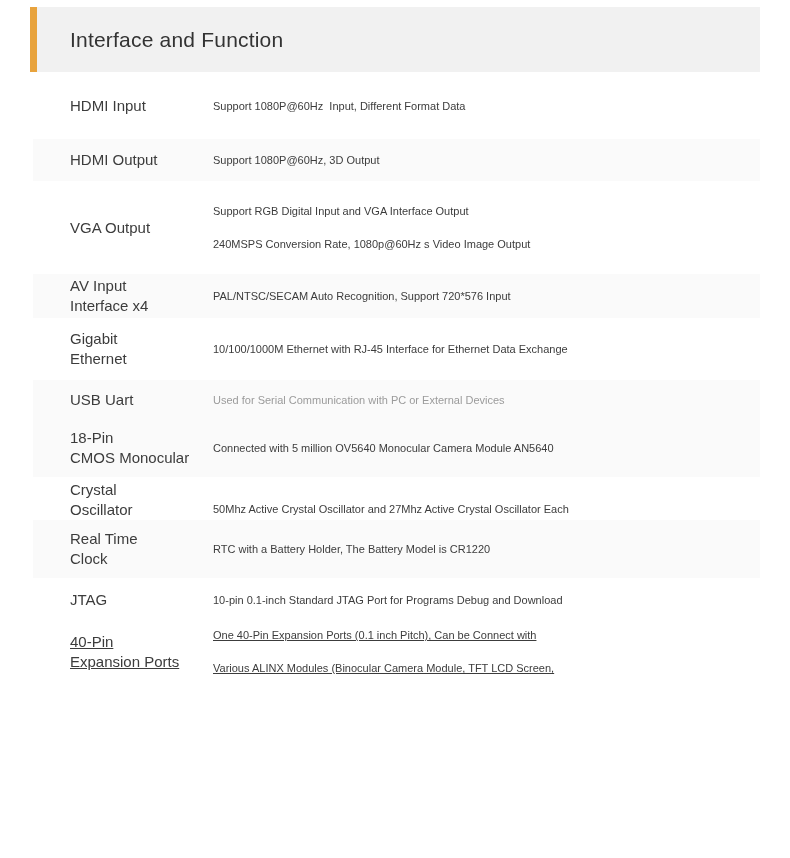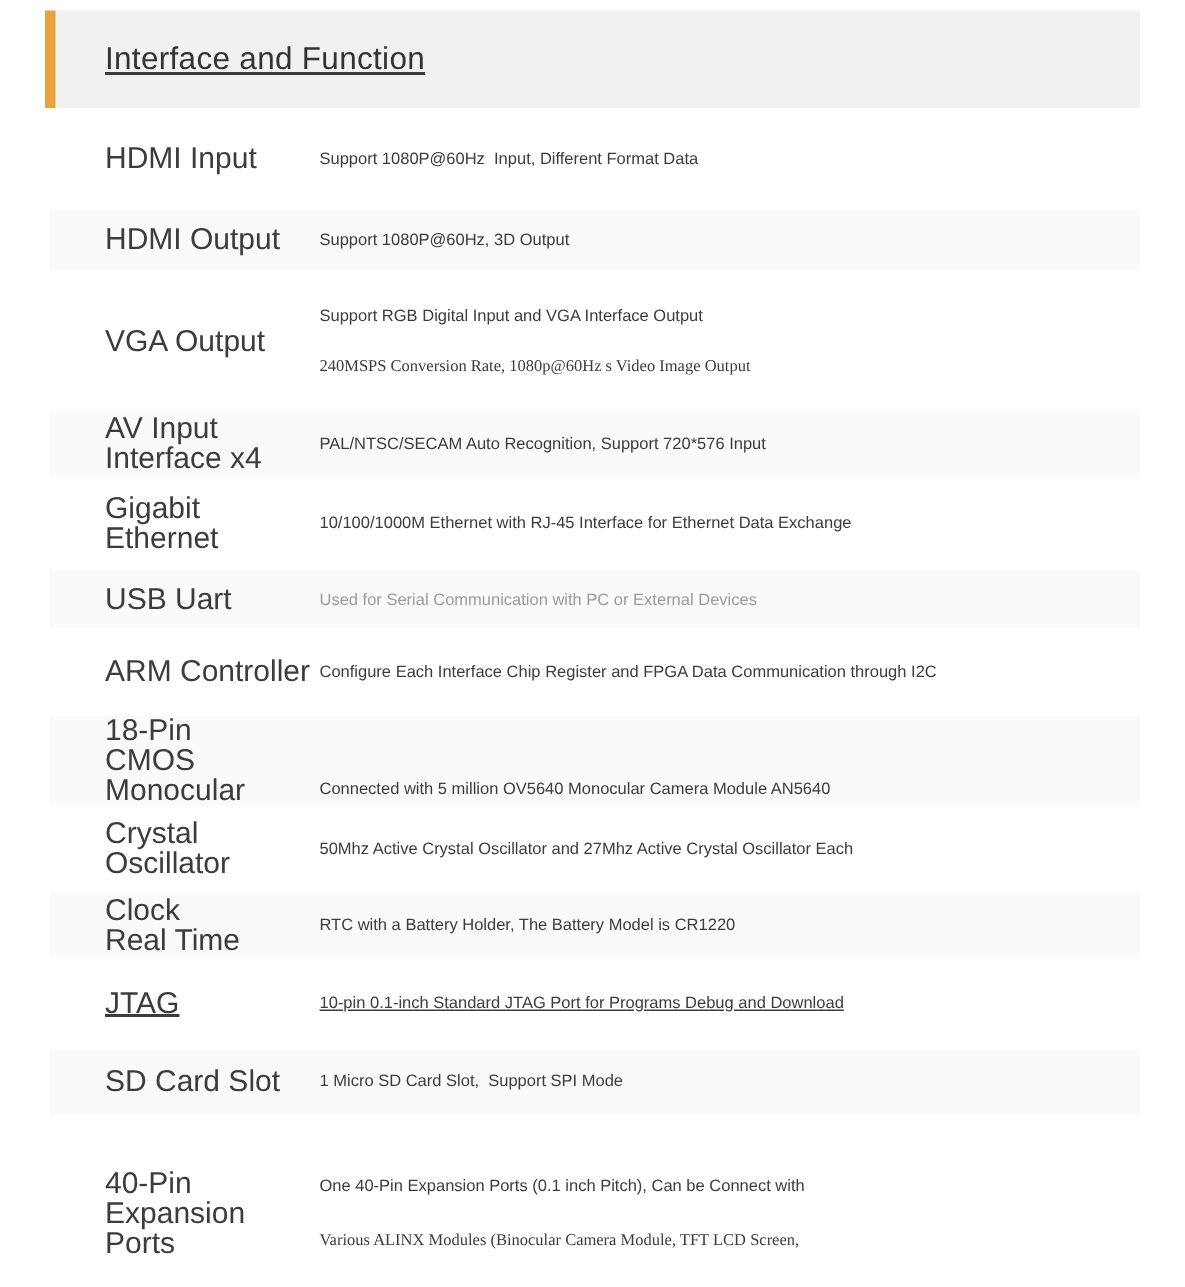--- a/index.html
+++ b/index.html
@@ -15,21 +15,20 @@
     width:790px;height:858px;overflow:hidden;
     font-family:"Liberation Sans", sans-serif;
     color:var(--text);
   }
   .page{width:790px;height:858px;position:relative;}
   .header{
     margin:7px 30px 0 30px;
     width:730px;height:65px;
     display:flex;align-items:stretch;
     background:var(--header-bg);
-    text-decoration:underline;
   }
   .accent-bar{
     width:7px;flex:0 0 7px;
     background:var(--accent);
   }
   .title{
     font-size:21px;font-weight:400;color:#333333;
     align-self:center;
     margin-left:33px;
     letter-spacing:0.2px;
@@ -38,30 +37,30 @@
     margin-left:33px;
     width:727px;
   }
   .row{
     display:flex;align-items:center;
     padding-left:37px;padding-right:6px;
   }
   .row.shaded{background:var(--row-bg);}
   .label{
     flex:0 0 143px;
-    font-size:20px;line-height:20px;
+    font-size:15px;line-height:20px;
     color:var(--text);
   }
   .desc{
     flex:1 1 auto;
     font-size:11px;line-height:22px;
     color:var(--text);
   }
   .desc p{white-space:pre-wrap;}
-  .desc p + p{margin-top:11px;font-family:Liberation Serif, serif;}
+  .desc p + p{margin-top:11px;}
   .row.muted-desc .desc{color:var(--muted);}
   .row:nth-child(1){min-height:67px;}
   .row:nth-child(2){min-height:42px;}
   .row:nth-child(3){min-height:93px;}
   .row:nth-child(4){min-height:44px;}
   .row:nth-child(5){min-height:62px;}
   .row:nth-child(6){min-height:39px;}
   .row:nth-child(7){min-height:58px;}
   .row:nth-child(8){min-height:43px;align-items:flex-end;}
   .row:nth-child(9){min-height:58px;}
@@ -131,28 +130,20 @@
 
   <div class="row shaded muted-desc">
     <div class="label">
           <div>USB Uart</div>
         </div>
     <div class="desc">
           <p>Used for Serial Communication with PC or External Devices</p>
         </div>
   </div>
 
-  <div class="row">
-    <div class="label">
-          <div>ARM Controller</div>
-        </div>
-    <div class="desc">
-          <p>Configure Each Interface Chip Register and FPGA Data Communication through I2C</p>
-        </div>
-  </div>
 
   <div class="row shaded">
     <div class="label">
           <div>18-Pin</div>
           <div>CMOS Monocular</div>
         </div>
     <div class="desc">
           <p>Connected with 5 million OV5640 Monocular Camera Module AN5640</p>
         </div>
   </div>
@@ -162,45 +153,37 @@
           <div>Crystal</div>
           <div>Oscillator</div>
         </div>
     <div class="desc">
           <p>50Mhz Active Crystal Oscillator and 27Mhz Active Crystal Oscillator Each</p>
         </div>
   </div>
 
   <div class="row shaded">
     <div class="label">
+          <div>Real Time</div>
           <div>Clock</div>
-          <div>Real Time</div>
         </div>
     <div class="desc">
           <p>RTC with a Battery Holder, The Battery Model is CR1220</p>
         </div>
   </div>
 
   <div class="row">
     <div class="label">
           <div>JTAG</div>
         </div>
     <div class="desc">
           <p>10-pin 0.1-inch Standard JTAG Port for Programs Debug and Download</p>
         </div>
   </div>
 
-  <div class="row shaded">
-    <div class="label">
-          <div>SD Card Slot</div>
-        </div>
-    <div class="desc">
-          <p>1 Micro SD Card Slot,  Support SPI Mode</p>
-        </div>
-  </div>
 
   <div class="row">
     <div class="label">
           <div>40-Pin</div>
           <div>Expansion Ports</div>
         </div>
     <div class="desc">
           <p>One 40-Pin Expansion Ports (0.1 inch Pitch), Can be Connect with</p>
           <p>Various ALINX Modules (Binocular Camera Module, TFT LCD Screen,</p>
         </div>

